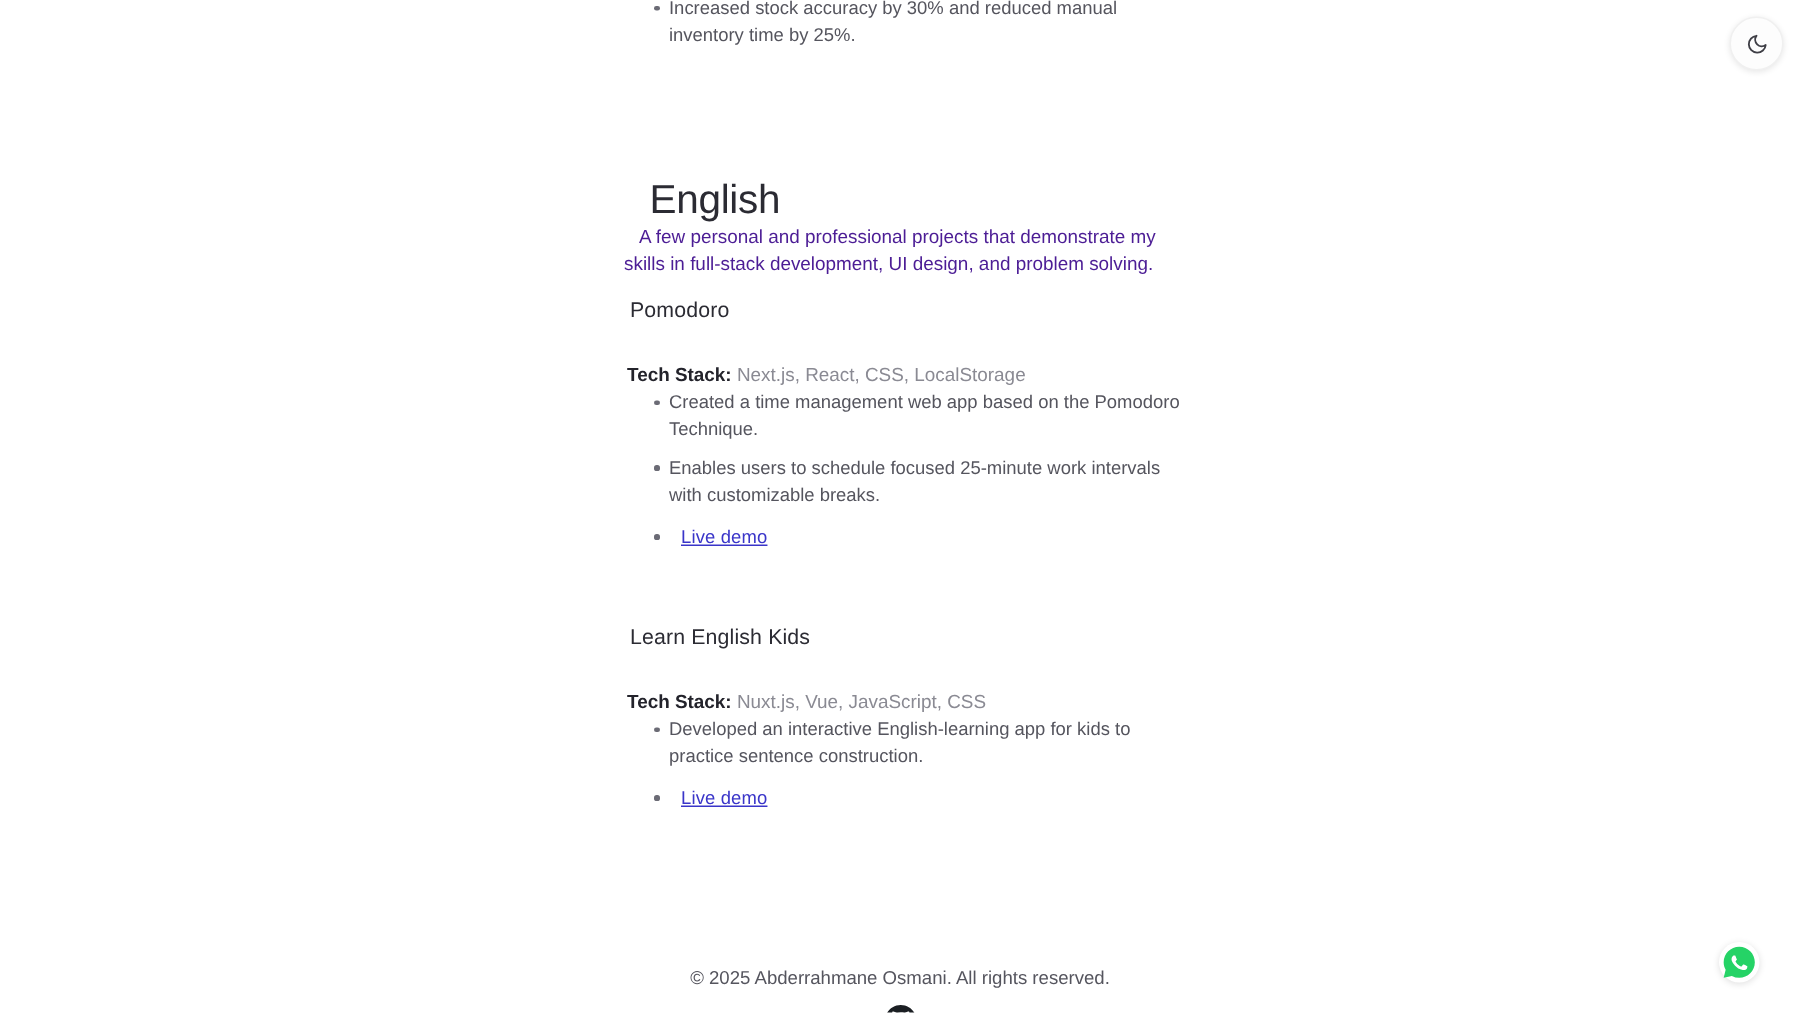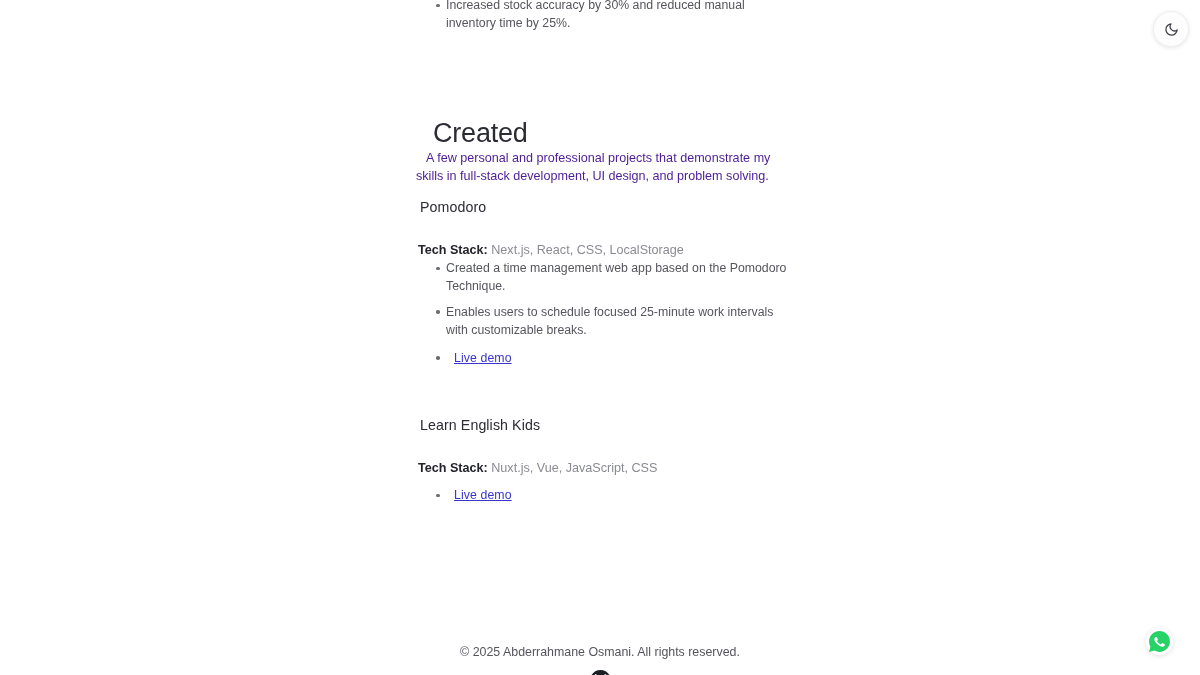--- a/index.html
+++ b/index.html
@@ -184,21 +184,21 @@
 <div class="page">
 
   <div class="top-bullets">
     <ul class="bullets">
       <li>
         <span>Increased stock accuracy by 30% and reduced manual inventory time by 25%.</span>
       </li>
     </ul>
   </div>
 
-  <h2 class="section-title">Created</h2>
+  <h2 class="section-title">English</h2>
 
   <p class="section-desc">A few personal and professional projects that demonstrate my skills in full-stack development, UI design, and problem solving.</p>
 
   <div class="project" style="top:197px;">
     <h3 class="project-name">Pomodoro</h3>
     <p class="tech-stack">
       <b>Tech Stack:</b><span> Next.js, React, CSS, LocalStorage</span>
     </p>
     <ul class="bullets project-list">
       <li>
@@ -212,20 +212,23 @@
       </li>
     </ul>
   </div>
 
   <div class="project" style="top:415px;">
     <h3 class="project-name">Learn English Kids</h3>
     <p class="tech-stack">
       <b>Tech Stack:</b><span> Nuxt.js, Vue, JavaScript, CSS</span>
     </p>
     <ul class="bullets project-list">
+      <li>
+        <span>Developed an interactive English-learning app for kids to practice sentence construction.</span>
+      </li>
       <li class="link-item">
         <a class="demo-link" href="#">Live demo</a>
       </li>
     </ul>
   </div>
 
   <div class="footer">
     <span class="footer-text">© 2025 Abderrahmane Osmani. All rights reserved.</span>
 
     <a class="social" href="#" aria-label="GitHub">

